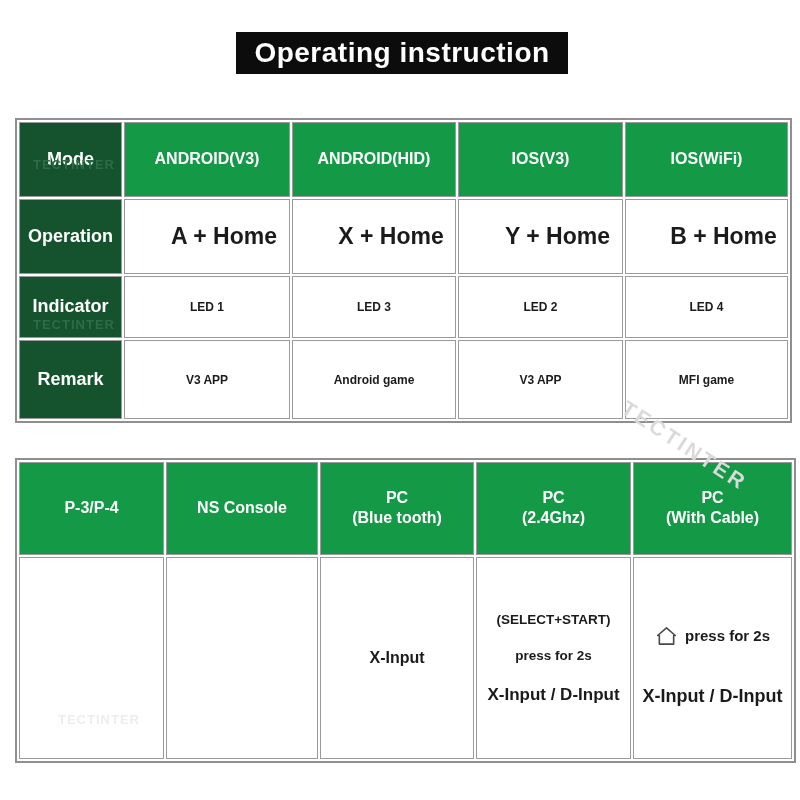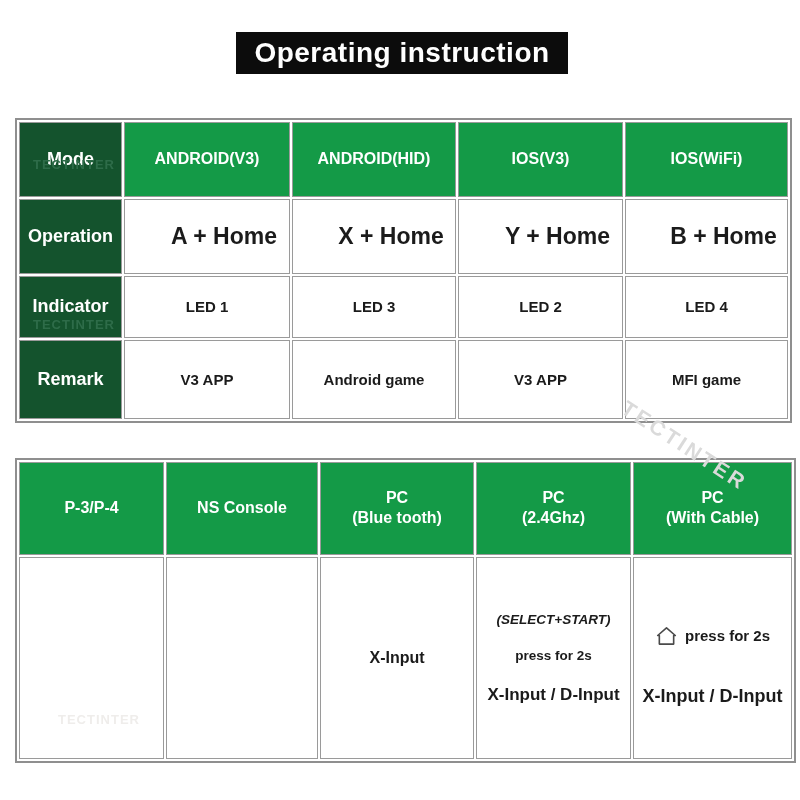--- a/index.html
+++ b/index.html
@@ -24,26 +24,26 @@
   #table1 { left:15px; top:118px; width:773px; height:305px; }
   #table2 { left:15px; top:458px; width:775px; height:305px; }
 
   td {
     border:1px solid #9a9a9a; text-align:center; vertical-align:middle;
     white-space:pre-line; padding:0 2px; overflow:hidden;
   }
   td.hdr { background:#149a47; color:#ffffff; font-size:16px; line-height:1.25; }
   td.lbl { background:#14532d; color:#ffffff; font-size:18px; }
   td.big  { font-size:23px;padding-left:36px; }
-  td.mid  { font-size:15px;margin-top:20px; }
+  td.mid  { font-size:12px;margin-top:20px; }
   td.big2 { font-size:21px; }
   td.leds { font-size:16px; line-height:1.75; }
   td.sw   { font-size:16px; }
 
-  .sw-l1 { font-size:13.5px; line-height:1.3;font-style:italic; }
+  .sw-l1 { font-size:13.5px; line-height:1.3; }
   .sw-l2 { font-size:13.5px; line-height:1.3; }
   .sw-l3 { font-size:17px; margin-top:2px; }
   .cable-press { font-size:15px; display:flex; align-items:center; justify-content:center; gap:7px; }
   .cable-mode  { font-size:18px; margin-top:5px; }
   .home-icon svg { display:block; }
 
   .wm { position:absolute; pointer-events:none; font-weight:700; }
   #wm-mode      { left:33px;  top:157px; color:#2e6c49; font-size:13px; letter-spacing:1px; }
   #wm-indicator { left:33px;  top:317px; color:#2e6c49; font-size:13px; letter-spacing:1px; }
   #wm-diag      { left:630px; top:396px; color:#dadada; font-size:21px; letter-spacing:3px;

